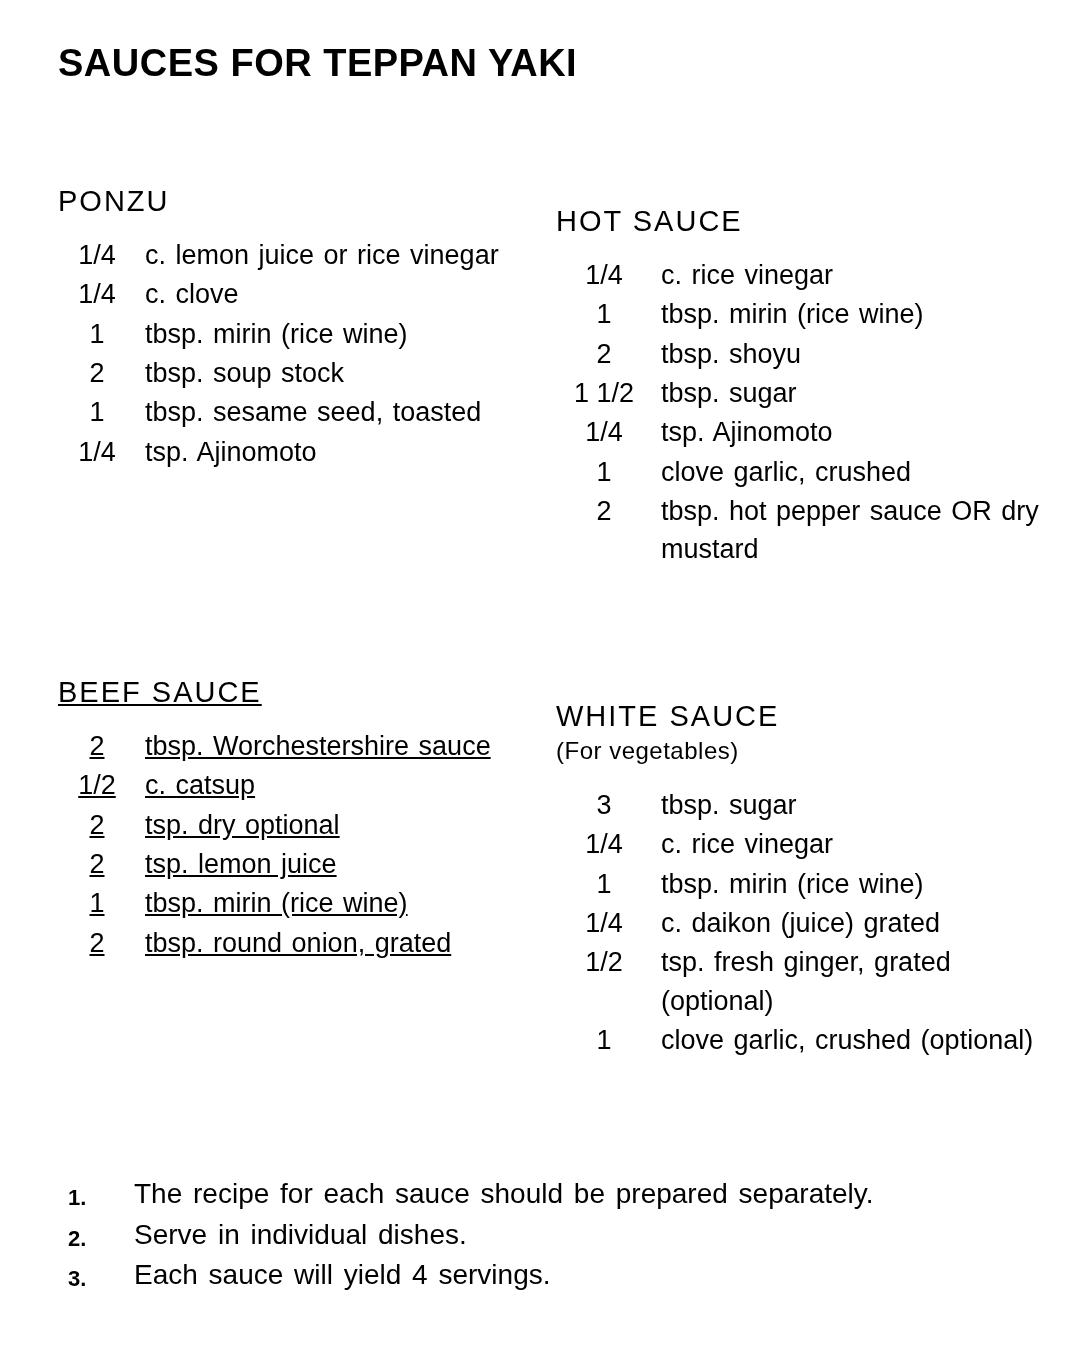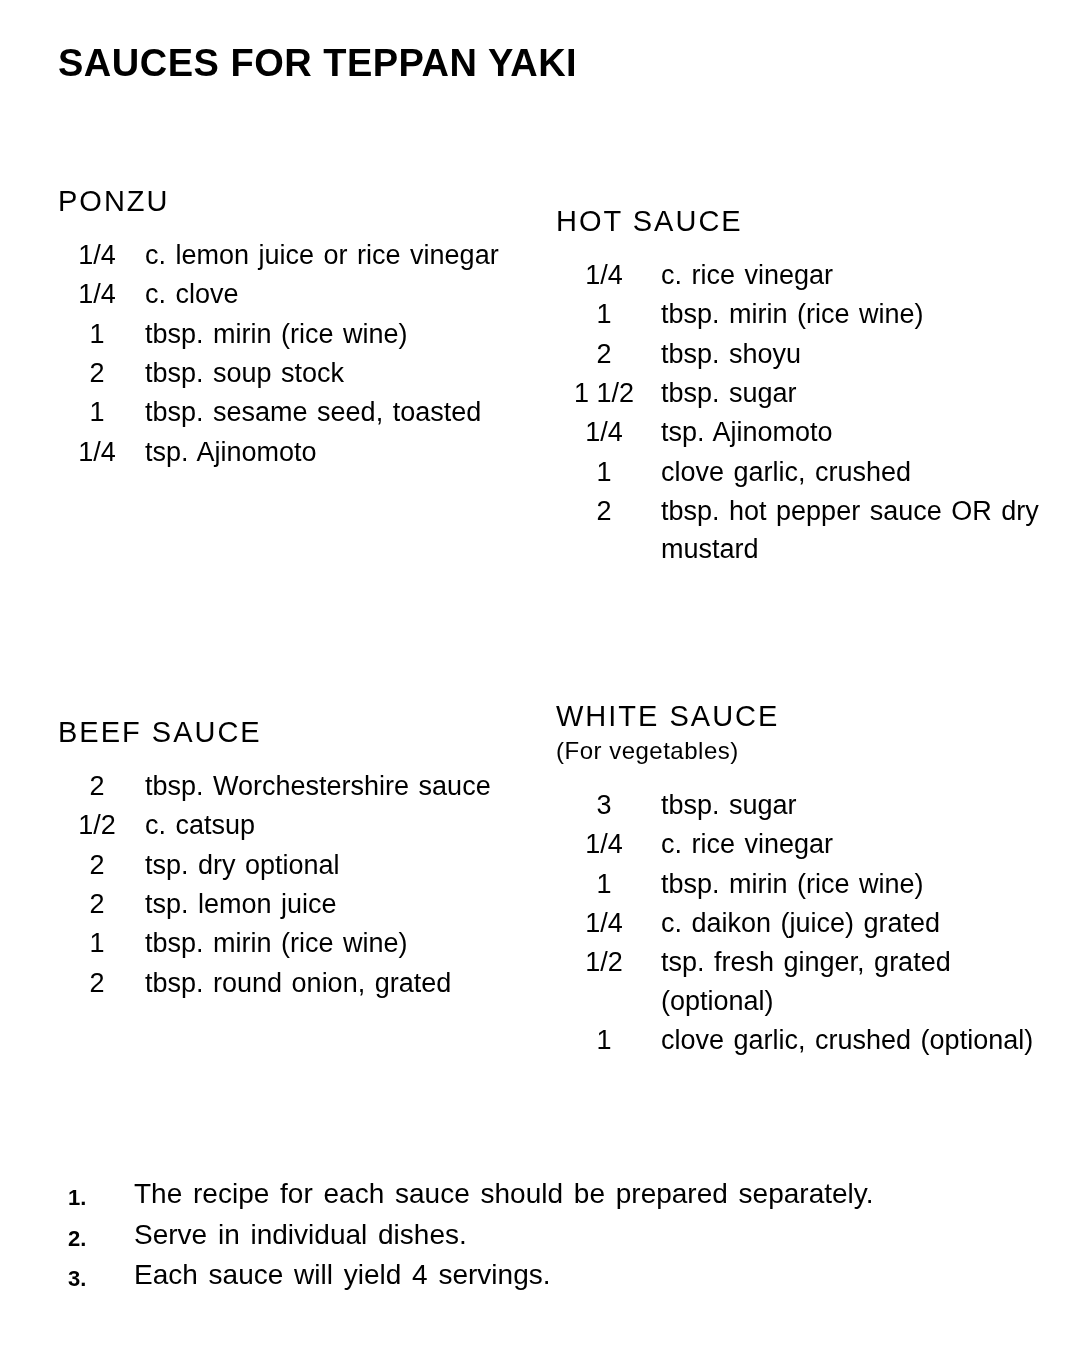--- a/index.html
+++ b/index.html
@@ -39,22 +39,23 @@
   }
   .col-right {
     position: absolute;
     left: 556px;
     top: 205px;
     width: 500px;
   }
   .col-left-2 {
     position: absolute;
     left: 58px;
-    top: 716px;
+    top: 676px;
     width: 490px;
+    text-decoration: underline;
   }
   .col-right-2 {
     position: absolute;
     left: 556px;
     top: 700px;
     width: 510px;
   }
   .sauce-heading {
     font-size: 29px;
     letter-spacing: 2px;

